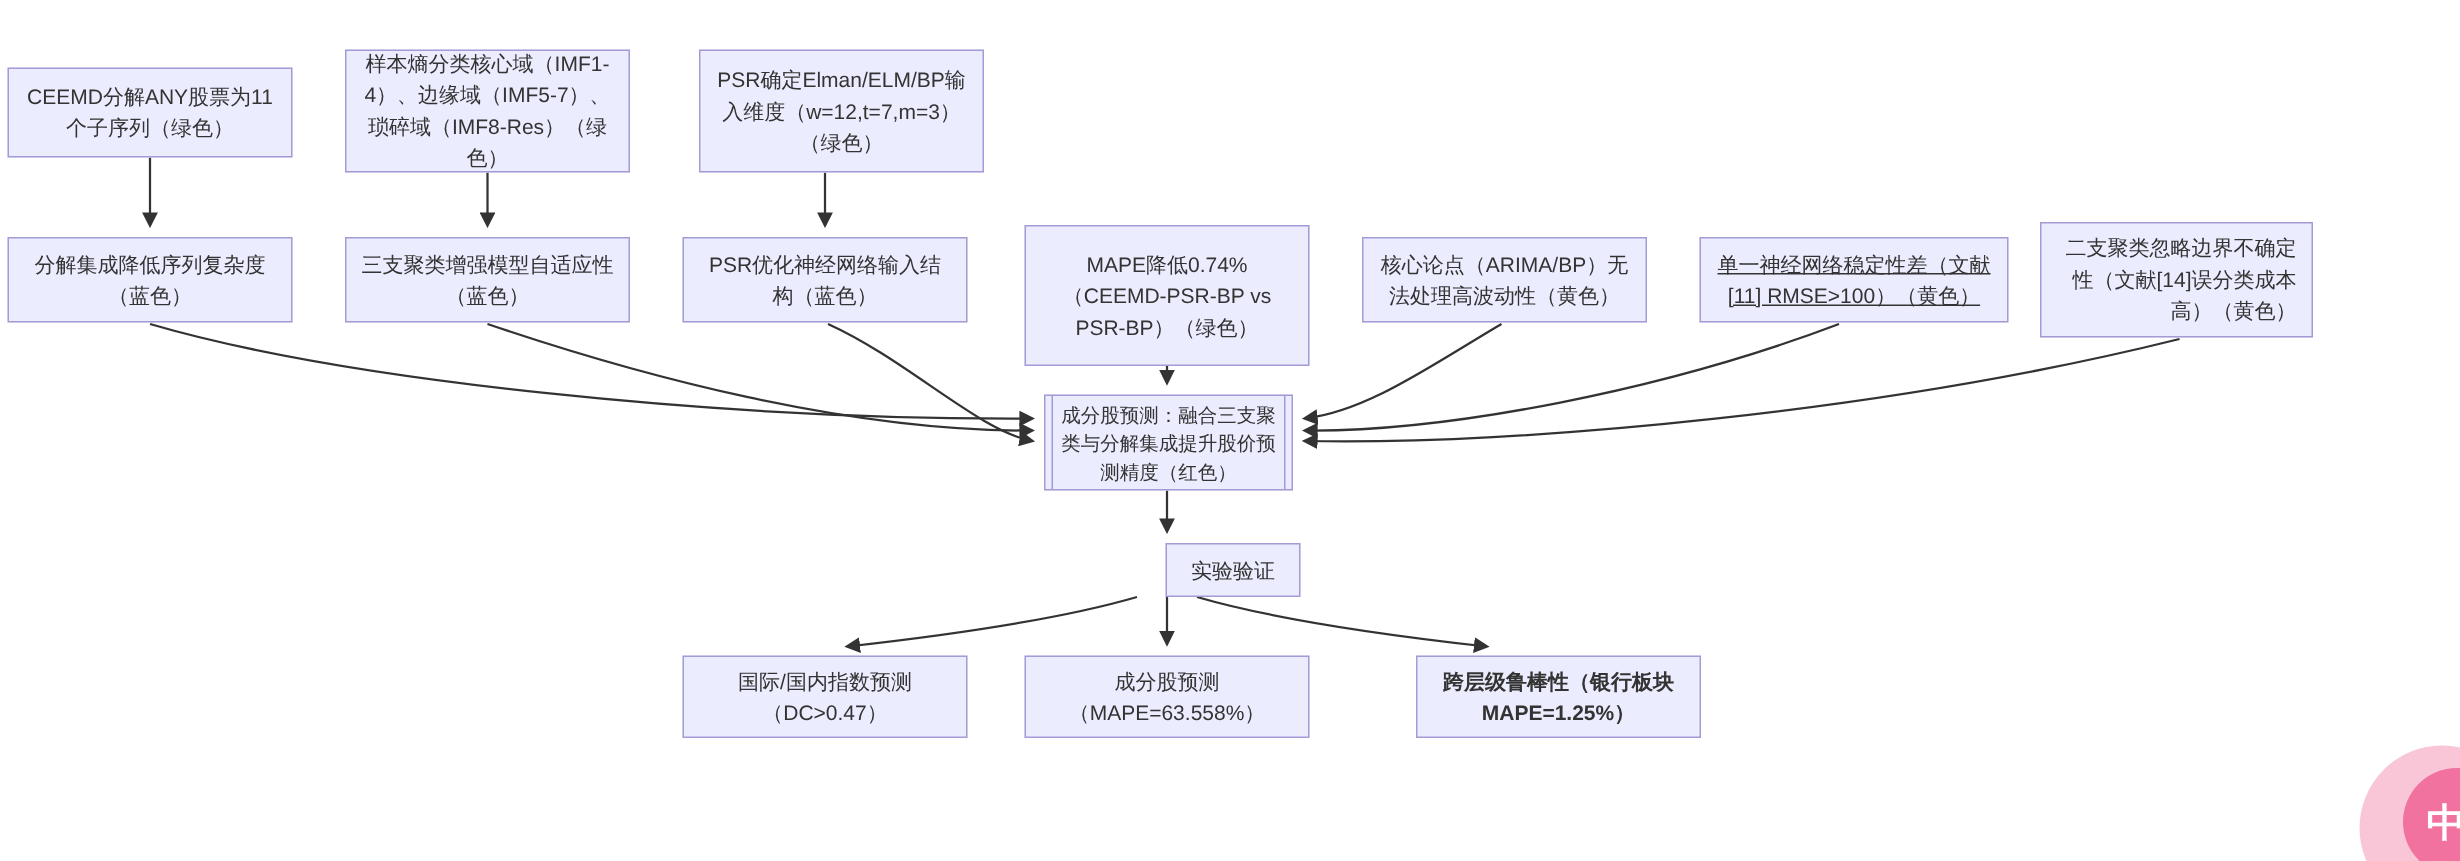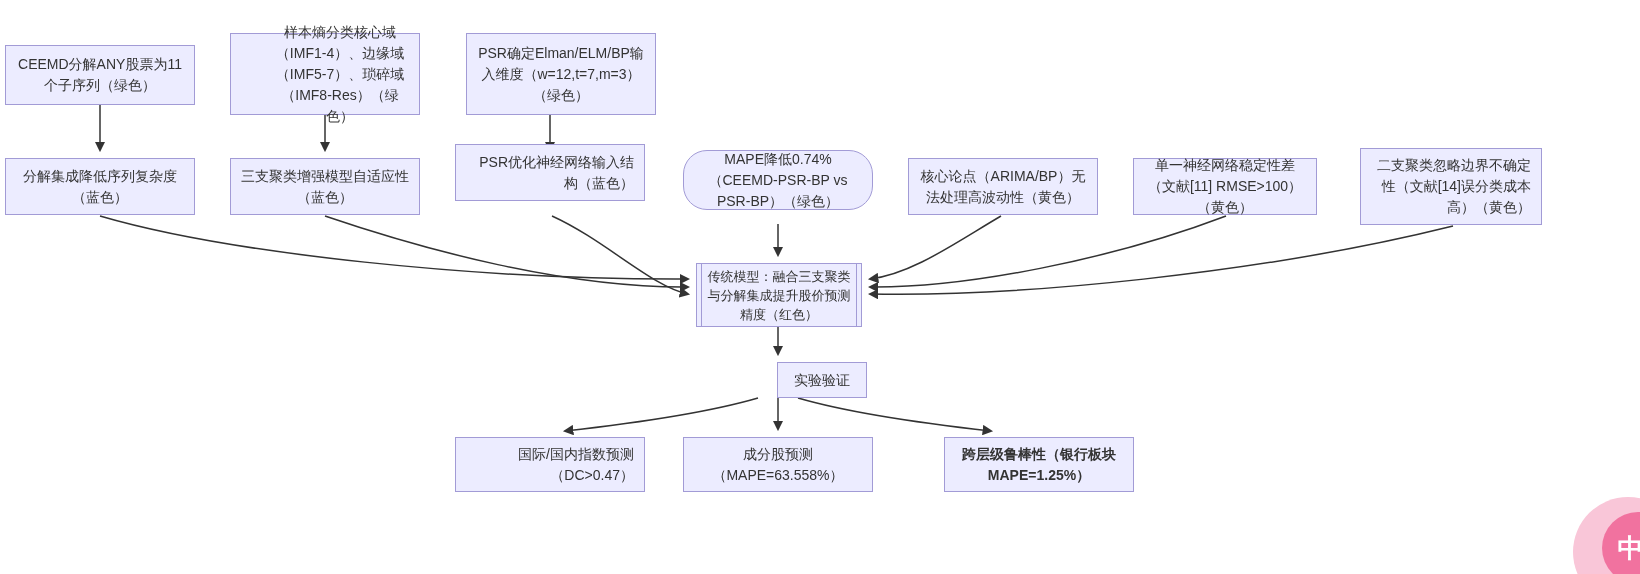--- a/index.html
+++ b/index.html
@@ -39,32 +39,32 @@
     content: "";
     position: absolute;
     top: 0; bottom: 0;
     width: 1px;
     background: #a29bd6;
   }
   .subroutine::before { left: 4px; }
   .subroutine::after  { right: 4px; }
 
   #node-ceemd          { left: 5px;    top: 45px;  width: 190px; height: 60px; }
-  #node-entropy        { left: 230px;  top: 33px;  width: 190px; height: 82px; padding-left: 40px; }
+  #node-entropy        { left: 230px;  top: 33px;  width: 190px; height: 82px; }
   #node-psr-input      { left: 466px;  top: 33px;  width: 190px; height: 82px; }
   #node-decompose      { left: 5px;    top: 158px; width: 190px; height: 57px; }
   #node-three-way      { left: 230px;  top: 158px; width: 190px; height: 57px; }
-  #node-psr-opt        { left: 455px;  top: 144px; width: 190px; height: 57px; text-align: right; }
-  #node-mape           { left: 683px;  top: 150px; width: 190px; height: 60px; border-radius: 24px; }
+  #node-psr-opt        { left: 455px;  top: 158px; width: 190px; height: 57px; }
+  #node-mape           { left: 683px;  top: 150px; width: 190px; height: 94px; }
   #node-traditional    { left: 908px;  top: 158px; width: 190px; height: 57px; }
-  #node-single-nn      { left: 1133px; top: 158px; width: 184px; height: 57px; }
+  #node-single-nn      { left: 1133px; top: 158px; width: 206px; height: 57px; text-decoration: underline; }
   #node-two-way        { left: 1360px; top: 148px; width: 182px; height: 77px; text-align: right; }
   #node-core           { left: 696px;  top: 263px; width: 166px; height: 64px; font-size: 13px; padding: 4px 7px; line-height: 19px;}
   #node-experiment     { left: 733px;  top: 362px; width: 90px;  height: 36px; margin-left: 44px; }
-  #node-index-pred     { left: 455px;  top: 437px; width: 190px; height: 55px; text-align: right; }
+  #node-index-pred     { left: 455px;  top: 437px; width: 190px; height: 55px; }
   #node-component-pred { left: 683px;  top: 437px; width: 190px; height: 55px; }
   #node-robustness     { left: 944px;  top: 437px; width: 190px; height: 55px; font-weight: bold; }
 
   
   #watermark {
     position: absolute;
     left: 1573px; top: 497px;
     width: 110px; height: 110px;
     border-radius: 50%;
     background: #f9c6d8;
@@ -139,21 +139,21 @@
     <span class="lbl">核心论点（ARIMA/BP）无法处理高波动性（黄色）</span>
   </div>
   <div class="node" id="node-single-nn">
     <span class="lbl">单一神经网络稳定性差（文献[11] RMSE&gt;100）（黄色）</span>
   </div>
   <div class="node" id="node-two-way">
     <span class="lbl">二支聚类忽略边界不确定性（文献[14]误分类成本高）（黄色）</span>
   </div>
 
   <div class="node subroutine" id="node-core">
-    <span class="lbl">传统模型：融合三支聚类与分解集成提升股价预测精度（红色）</span>
+    <span class="lbl">成分股预测：融合三支聚类与分解集成提升股价预测精度（红色）</span>
   </div>
 
   <div class="node" id="node-experiment">
     <span class="lbl">实验验证</span>
   </div>
 
   <div class="node" id="node-index-pred">
     <span class="lbl">国际/国内指数预测（DC&gt;0.47）</span>
   </div>
   <div class="node" id="node-component-pred">

